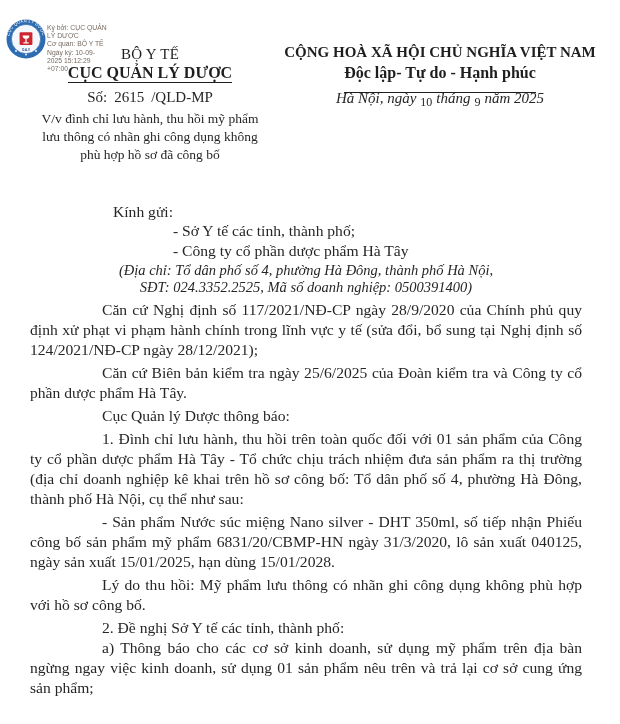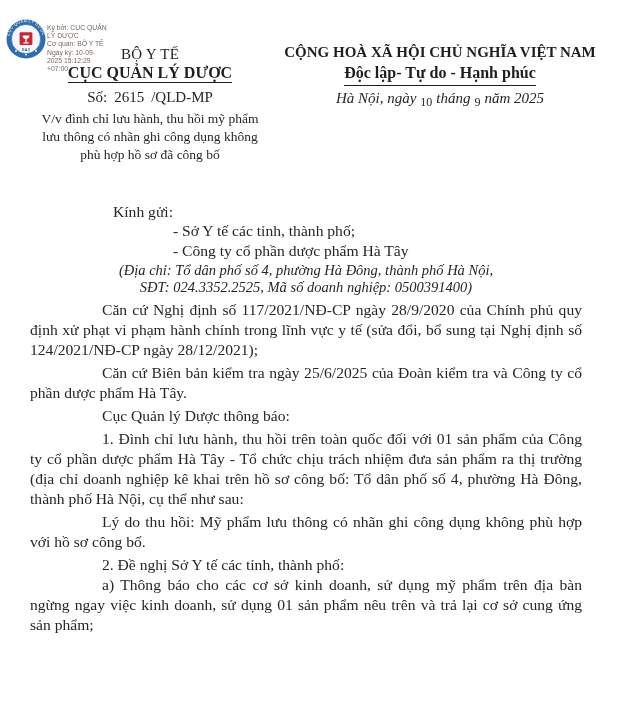--- a/index.html
+++ b/index.html
@@ -19,21 +19,21 @@
   .col-left{position:absolute;left:30px;top:46px;width:240px;text-align:center;}
   .ministry{font-size:15px;font-weight:normal;color:#1e1e1e;letter-spacing:.3px;}
   .department{font-size:16px;font-weight:bold;color:#1e1e1e;margin-top:1px;}
   .department span{border-bottom:1.4px solid #1e1e1e;padding-bottom:1px;}
   .doc-number{font-size:15px;margin-top:7px;}
   .doc-number .num{margin:0 7px;}
   .subject{font-size:13.5px;line-height:18px;width:230px;margin:4px auto 0;}
   .col-right{position:absolute;left:283px;top:44px;width:314px;text-align:center;}
   .country{font-size:15px;font-weight:bold;color:#1e1e1e;}
   .motto{font-size:16px;font-weight:bold;color:#1e1e1e;margin-top:3px;}
-  .motto span{border-bottom:1.5px solid #1e1e1e;padding-bottom:4px;}
+  .motto span{border-bottom:1.5px solid #1e1e1e;padding-bottom:11px;}
   .dateline{font-size:15px;font-style:italic;margin-top:8px;}
   .dateline .filled{font-style:normal;font-size:12px;vertical-align:-3px;margin:0 4px;}
   
   .content{position:absolute;left:30px;top:193px;width:552px;}
   .salutation{font-size:15.6px;margin-left:83px;margin-top:10px;}
   .recipient{font-size:15.6px;line-height:20px;margin-left:143px;}
   .addr{font-size:14.5px;line-height:17px;font-style:italic;text-align:center;}
   .addr-block{margin-top:1px;}
   
   .body-block{margin-top:4px;}
@@ -106,19 +106,20 @@
     <div class="addr-block">
       <div class="addr">(Địa chỉ: Tổ dân phố số 4, phường Hà Đông, thành phố Hà Nội,</div>
       <div class="addr">SĐT: 024.3352.2525, Mã số doanh nghiệp: 0500391400)</div>
     </div>
 
     <div class="body-block">
       <div class="para">Căn cứ Nghị định số 117/2021/NĐ-CP ngày 28/9/2020 của Chính phủ quy định xử phạt vi phạm hành chính trong lĩnh vực y tế (sửa đổi, bổ sung tại Nghị định số 124/2021/NĐ-CP ngày 28/12/2021);</div>
       <div class="para">Căn cứ Biên bản kiểm tra ngày 25/6/2025 của Đoàn kiểm tra và Công ty cổ phần dược phẩm Hà Tây.</div>
       <div class="para">Cục Quản lý Dược thông báo:</div>
       <div class="para">1. Đình chỉ lưu hành, thu hồi trên toàn quốc đối với 01 sản phẩm của Công ty cổ phần dược phẩm Hà Tây - Tổ chức chịu trách nhiệm đưa sản phẩm ra thị trường (địa chỉ doanh nghiệp kê khai trên hồ sơ công bố: Tổ dân phố số 4, phường Hà Đông, thành phố Hà Nội, cụ thể như sau:</div>
+      <div class="para">- Sản phẩm Nước súc miệng Nano silver - DHT 350ml, số tiếp nhận Phiếu công bố sản phẩm mỹ phẩm 6831/20/CBMP-HN ngày 31/3/2020, lô sản xuất 040125, ngày sản xuất 15/01/2025, hạn dùng 15/01/2028.</div>
       <div class="para">Lý do thu hồi: Mỹ phẩm lưu thông có nhãn ghi công dụng không phù hợp với hồ sơ công bố.</div>
       <div class="para">2. Đề nghị Sở Y tế các tỉnh, thành phố:</div>
       <div class="para tight">a) Thông báo cho các cơ sở kinh doanh, sử dụng mỹ phẩm trên địa bàn ngừng ngay việc kinh doanh, sử dụng 01 sản phẩm nêu trên và trả lại cơ sở cung ứng sản phẩm;</div>
     </div>
   </div>
 
 </div>
 
 </body></html>

